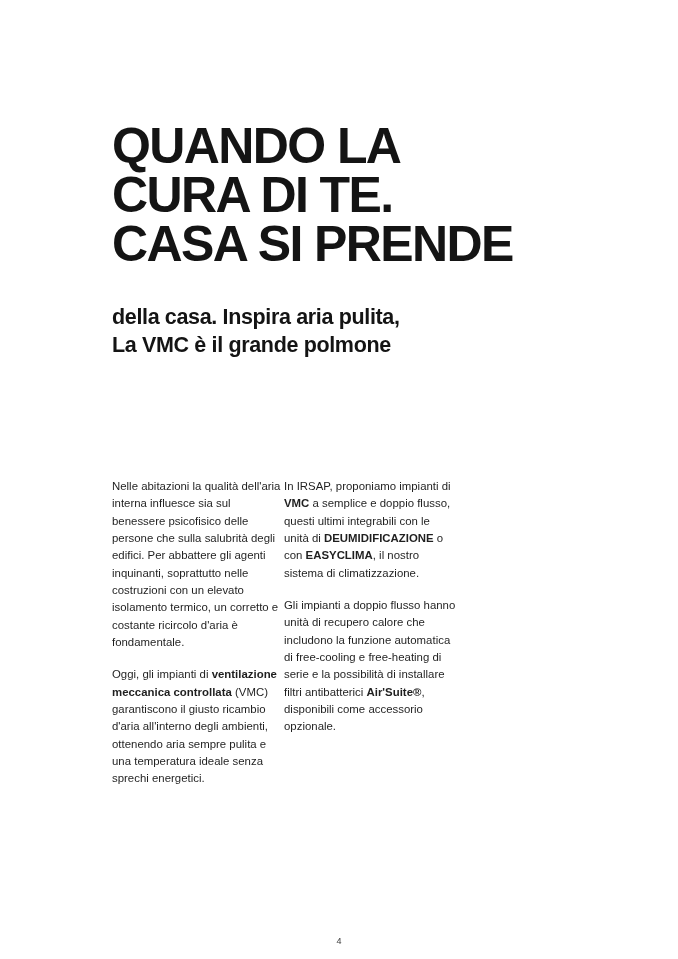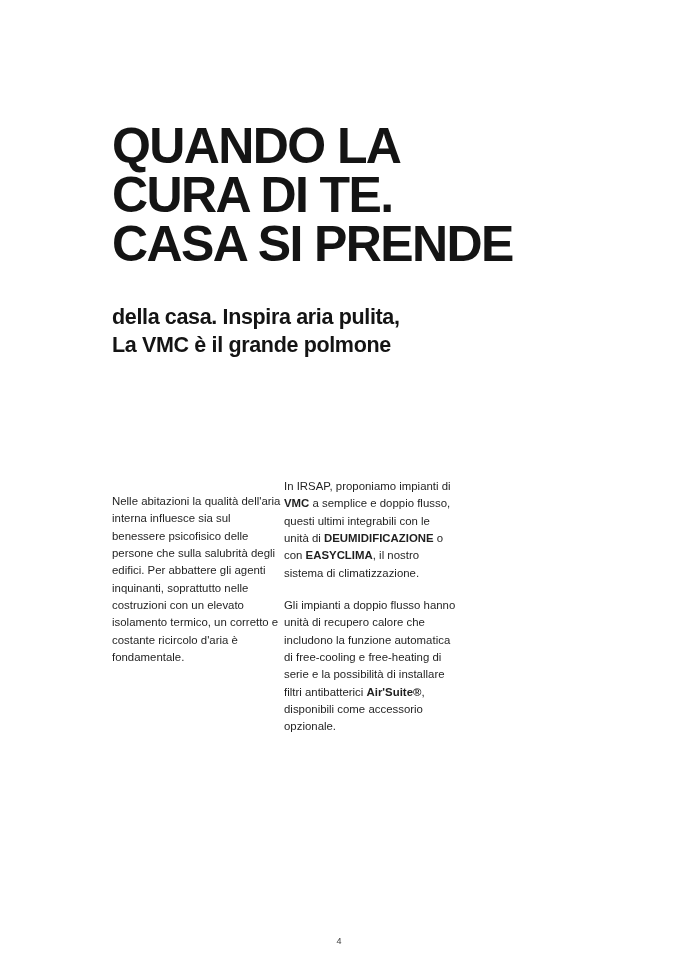--- a/index.html
+++ b/index.html
@@ -98,20 +98,21 @@
   </h1>
 
   <h2 class="subhead">
     <span class="sh-line">della casa. Inspira aria pulita,</span>
     <span class="sh-line">La VMC è il grande polmone</span>
   </h2>
 
   <div class="columns">
     <div class="col">
         <p><span>Nelle abitazioni la qualità dell'aria interna influesce sia sul benessere psicofisico delle persone che sulla salubrità degli edifici. Per abbattere gli agenti inquinanti, soprattutto nelle costruzioni con un elevato isolamento termico, un corretto e costante ricircolo d'aria è fondamentale.</span></p>
+        <p><span>Oggi, gli impianti di </span><b>ventilazione meccanica controllata</b><span> (VMC) garantiscono il giusto ricambio d'aria all'interno degli ambienti, ottenendo aria sempre pulita e una temperatura ideale senza sprechi energetici.</span></p>
       </div>
     <div class="col">
         <p><span>In IRSAP, proponiamo impianti di </span><b>VMC</b><span> a semplice e doppio flusso, questi ultimi integrabili con le unità di </span><b>DEUMIDIFICAZIONE</b><span> o con </span><b>EASYCLIMA</b><span>, il nostro sistema di climatizzazione.</span></p>
         <p><span>Gli impianti a doppio flusso hanno unità di recupero calore che includono la funzione automatica di free-cooling e free-heating di serie e la possibilità di installare filtri antibatterici </span><b>Air'Suite®</b><span>, disponibili come accessorio opzionale.</span></p>
       </div>
   </div>
 
   <div class="page-number">4</div>
 
 </div>

